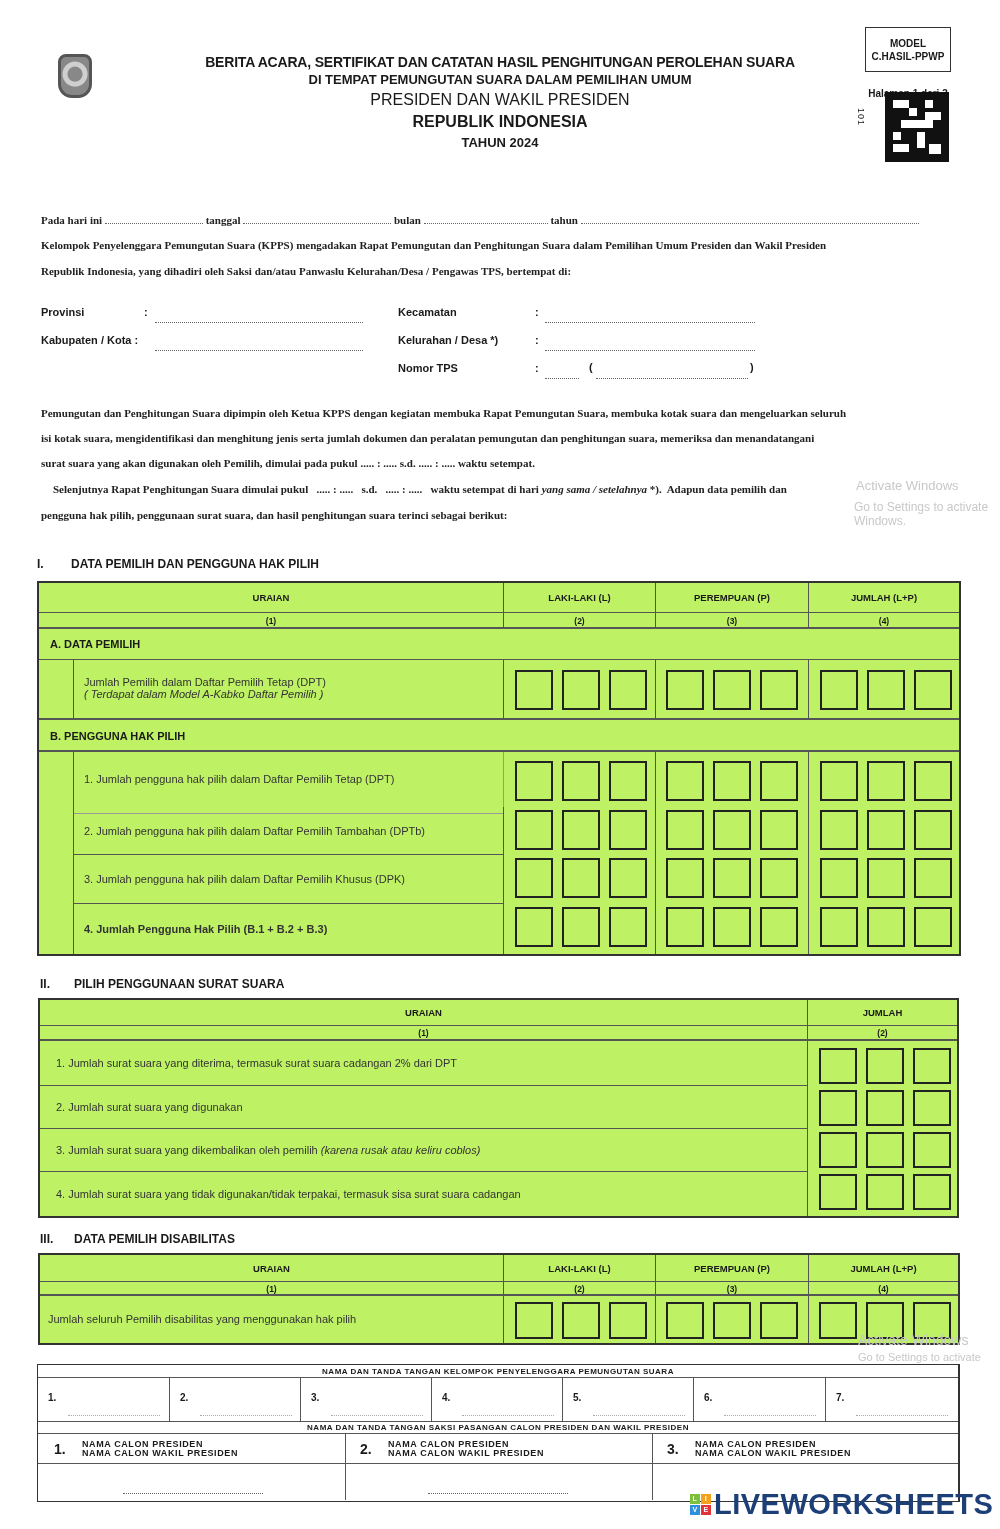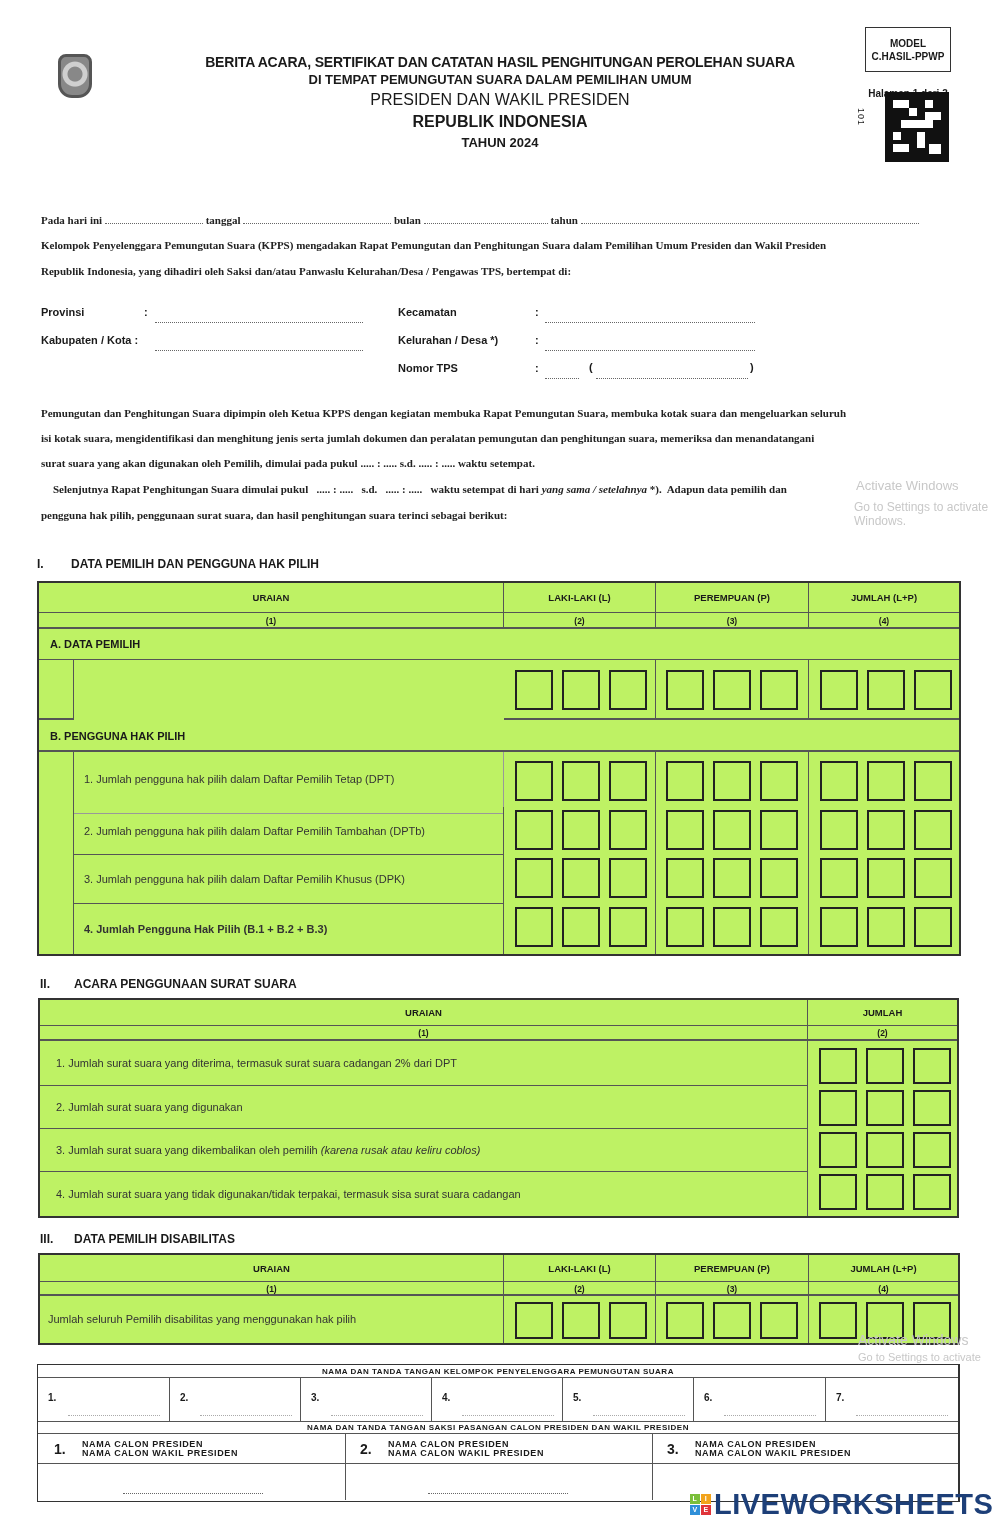--- a/index.html
+++ b/index.html
@@ -141,20 +141,24 @@
   <div class="cell hdr" style="left:617px; top:0; width:153px; height:30px; line-height:30px; border-right-width:1px; border-bottom-width:1px;">PEREMPUAN (P)</div>
   <div class="cell hdr" style="left:770px; top:0; width:150px; height:30px; line-height:30px; border-bottom-width:1px;">JUMLAH (L+P)</div>
 
   <div class="cell colnum" style="left:0; top:30px; width:465px; height:16px; line-height:16px; border-right-width:1px; border-bottom-width:2px;">(1)</div>
   <div class="cell colnum" style="left:465px; top:30px; width:152px; height:16px; line-height:16px; border-right-width:1px; border-bottom-width:2px;">(2)</div>
   <div class="cell colnum" style="left:617px; top:30px; width:153px; height:16px; line-height:16px; border-right-width:1px; border-bottom-width:2px;">(3)</div>
   <div class="cell colnum" style="left:770px; top:30px; width:150px; height:16px; line-height:16px; border-bottom-width:2px;">(4)</div>
 
   <div class="cell sec-title" style="left:0; top:46px; width:920px; height:31px; line-height:31px; padding-left:11px; font-size:11px; border-bottom-width:1px;">A.  DATA PEMILIH</div>
   <div class="cell" style="left:0; top:77px; width:35px; height:60px; border-right-width:1px; border-bottom-width:2px;"></div>
+  <div class="cell rowtxt" style="left:35px; top:77px; width:430px; height:60px; padding:16px 0 0 10px; line-height:12px; border-right-width:1px; border-bottom-width:2px;">
+    <div>Jumlah Pemilih dalam Daftar Pemilih Tetap (DPT)</div>
+    <div style="font-style:italic">( Terdapat dalam Model A-Kabko Daftar Pemilih )</div>
+  </div>
   <div class="cell" style="left:465px; top:77px; width:152px; height:60px; border-right-width:1px; border-bottom-width:2px;"></div>
   <div class="cell" style="left:617px; top:77px; width:153px; height:60px; border-right-width:1px; border-bottom-width:2px;"></div>
   <div class="cell" style="left:770px; top:77px; width:150px; height:60px; border-bottom-width:2px;"></div>
   <div class="box3" style="left:476px; top:87px;">
       <span></span>
       <span></span>
       <span></span>
     </div>
   <div class="box3" style="left:627px; top:87px;">
       <span></span>
@@ -233,21 +237,21 @@
       <span></span>
     </div>
   <div class="box3" style="left:781px; top:324px;">
       <span></span>
       <span></span>
       <span></span>
     </div>
 </div>
 
 <div class="abs sec-title" style="left:40px; top:977px;">
-  <span class="num">II.</span><span>ACARA PENGGUNAAN SURAT SUARA</span>
+  <span class="num">II.</span><span>PILIH PENGGUNAAN SURAT SUARA</span>
 </div>
 
 <div class="abs tbl" style="left:38px; top:998px; width:921px; height:220px;">
   <div class="cell hdr" style="left:0; top:0; width:768px; height:26px; line-height:26px; border-right-width:1px; border-bottom-width:1px;">URAIAN</div>
   <div class="cell hdr" style="left:768px; top:0; width:149px; height:26px; line-height:26px; border-bottom-width:1px;">JUMLAH</div>
   <div class="cell colnum" style="left:0; top:26px; width:768px; height:15px; line-height:15px; border-right-width:1px; border-bottom-width:2px;">(1)</div>
   <div class="cell colnum" style="left:768px; top:26px; width:149px; height:15px; line-height:15px; border-bottom-width:2px;">(2)</div>
 
   <div class="cell rowtxt" style="left:0; top:41px; width:768px; height:45px; line-height:45px; padding-left:16px; border-right-width:1px; border-bottom-width:1px;">1. Jumlah surat suara yang diterima, termasuk surat suara cadangan 2% dari DPT</div>
   <div class="cell rowtxt" style="left:0; top:86px; width:768px; height:43px; line-height:43px; padding-left:16px; border-right-width:1px; border-bottom-width:1px;">2. Jumlah surat suara yang digunakan</div>

